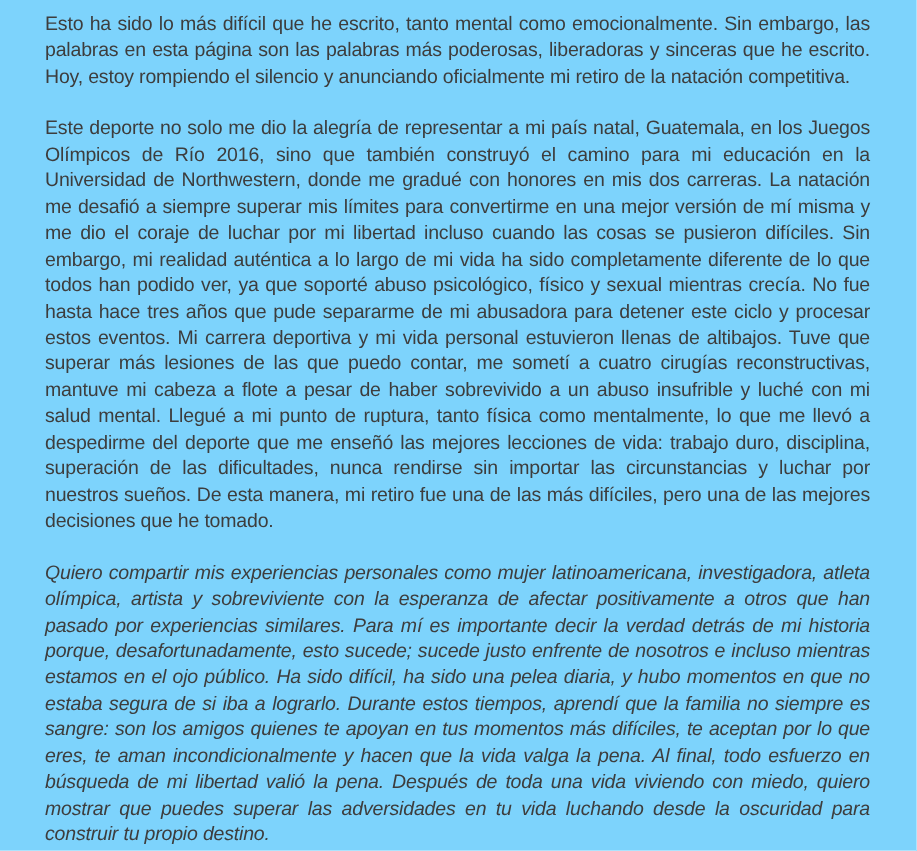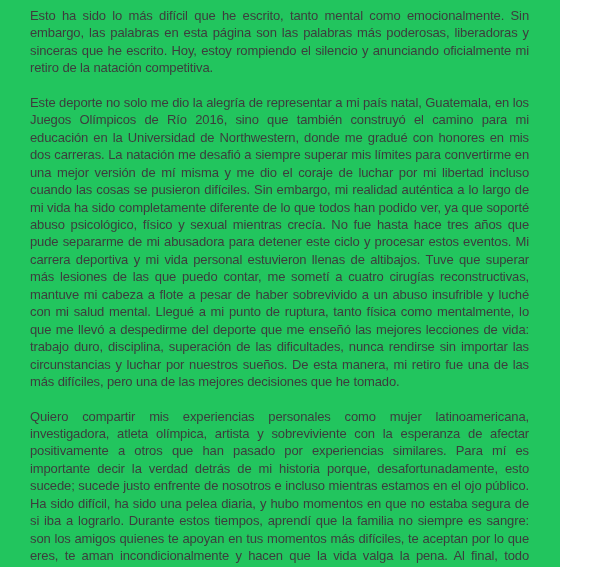--- a/index.html
+++ b/index.html
@@ -8,36 +8,37 @@
     background: #ffffff;
   }
   body {
     width: 611px;
     height: 567px;
     overflow: hidden;
     font-family: "Liberation Sans", sans-serif;
   }
   .document-page {
     box-sizing: border-box;
-    width: 560px;
+    width: 611px;
     height: 567px;
     padding: 7px 31px 0 30px;
-    background: #22c55e;
+    background: #7dd3fc;
   }
   .paragraph {
     margin: 0 0 17px 0;
     font-size: 13px;
     line-height: 17.45px;
     letter-spacing: -0.12px;
     color: #3d3d3d;
     text-align: justify;
     -webkit-font-smoothing: antialiased;
   }
   .paragraph:last-child {
     margin-bottom: 0;
+    font-style: italic;
   }
 </style>
 </head>
 <body>
 
 <div class="document-page">
   <p class="paragraph">Esto ha sido lo más difícil que he escrito, tanto mental como emocionalmente. Sin embargo, las palabras en esta página son las palabras más poderosas, liberadoras y sinceras que he escrito. Hoy, estoy rompiendo el silencio y anunciando oficialmente mi retiro de la natación competitiva.</p>
   <p class="paragraph">Este deporte no solo me dio la alegría de representar a mi país natal, Guatemala, en los Juegos Olímpicos de Río 2016, sino que también construyó el camino para mi educación en la Universidad de Northwestern, donde me gradué con honores en mis dos carreras. La natación me desafió a siempre superar mis límites para convertirme en una mejor versión de mí misma y me dio el coraje de luchar por mi libertad incluso cuando las cosas se pusieron difíciles. Sin embargo, mi realidad auténtica a lo largo de mi vida ha sido completamente diferente de lo que todos han podido ver, ya que soporté abuso psicológico, físico y sexual mientras crecía. No fue hasta hace tres años que pude separarme de mi abusadora para detener este ciclo y procesar estos eventos. Mi carrera deportiva y mi vida personal estuvieron llenas de altibajos. Tuve que superar más lesiones de las que puedo contar, me sometí a cuatro cirugías reconstructivas, mantuve mi cabeza a flote a pesar de haber sobrevivido a un abuso insufrible y luché con mi salud mental. Llegué a mi punto de ruptura, tanto física como mentalmente, lo que me llevó a despedirme del deporte que me enseñó las mejores lecciones de vida: trabajo duro, disciplina, superación de las dificultades, nunca rendirse sin importar las circunstancias y luchar por nuestros sueños. De esta manera, mi retiro fue una de las más difíciles, pero una de las mejores decisiones que he tomado.</p>
   <p class="paragraph">Quiero compartir mis experiencias personales como mujer latinoamericana, investigadora, atleta olímpica, artista y sobreviviente con la esperanza de afectar positivamente a otros que han pasado por experiencias similares. Para mí es importante decir la verdad detrás de mi historia porque, desafortunadamente, esto sucede; sucede justo enfrente de nosotros e incluso mientras estamos en el ojo público. Ha sido difícil, ha sido una pelea diaria, y hubo momentos en que no estaba segura de si iba a lograrlo. Durante estos tiempos, aprendí que la familia no siempre es sangre: son los amigos quienes te apoyan en tus momentos más difíciles, te aceptan por lo que eres, te aman incondicionalmente y hacen que la vida valga la pena. Al final, todo esfuerzo en búsqueda de mi libertad valió la pena. Después de toda una vida viviendo con miedo, quiero mostrar que puedes superar las adversidades en tu vida luchando desde la oscuridad para construir tu propio destino.</p>
 </div>

